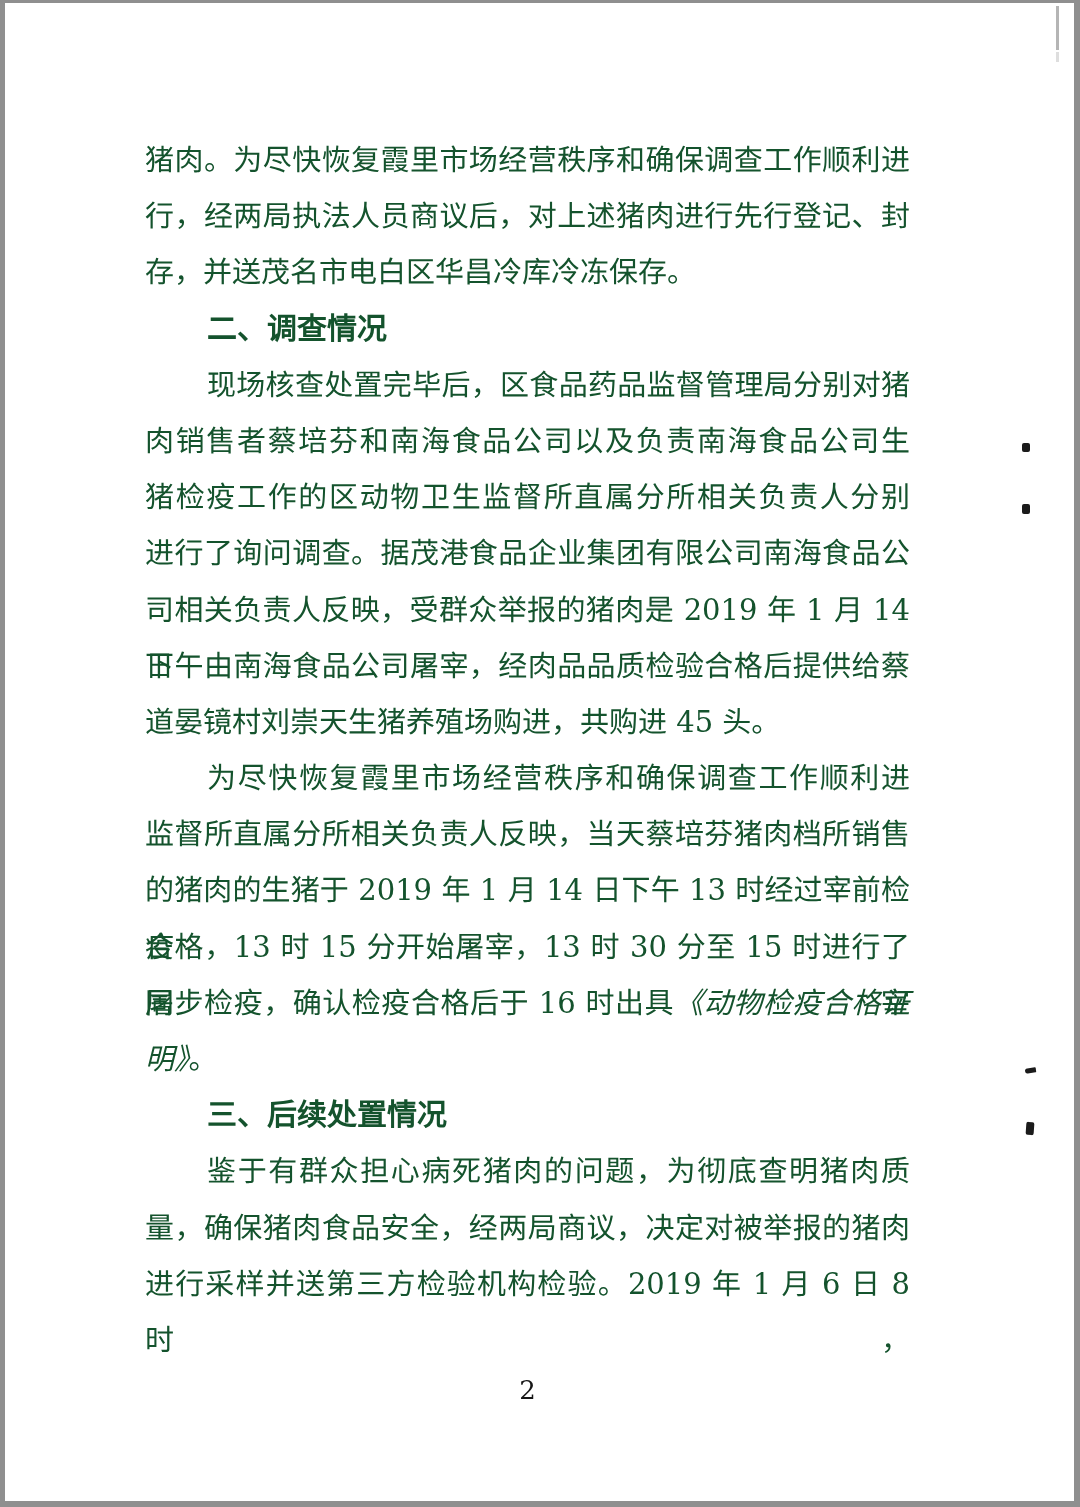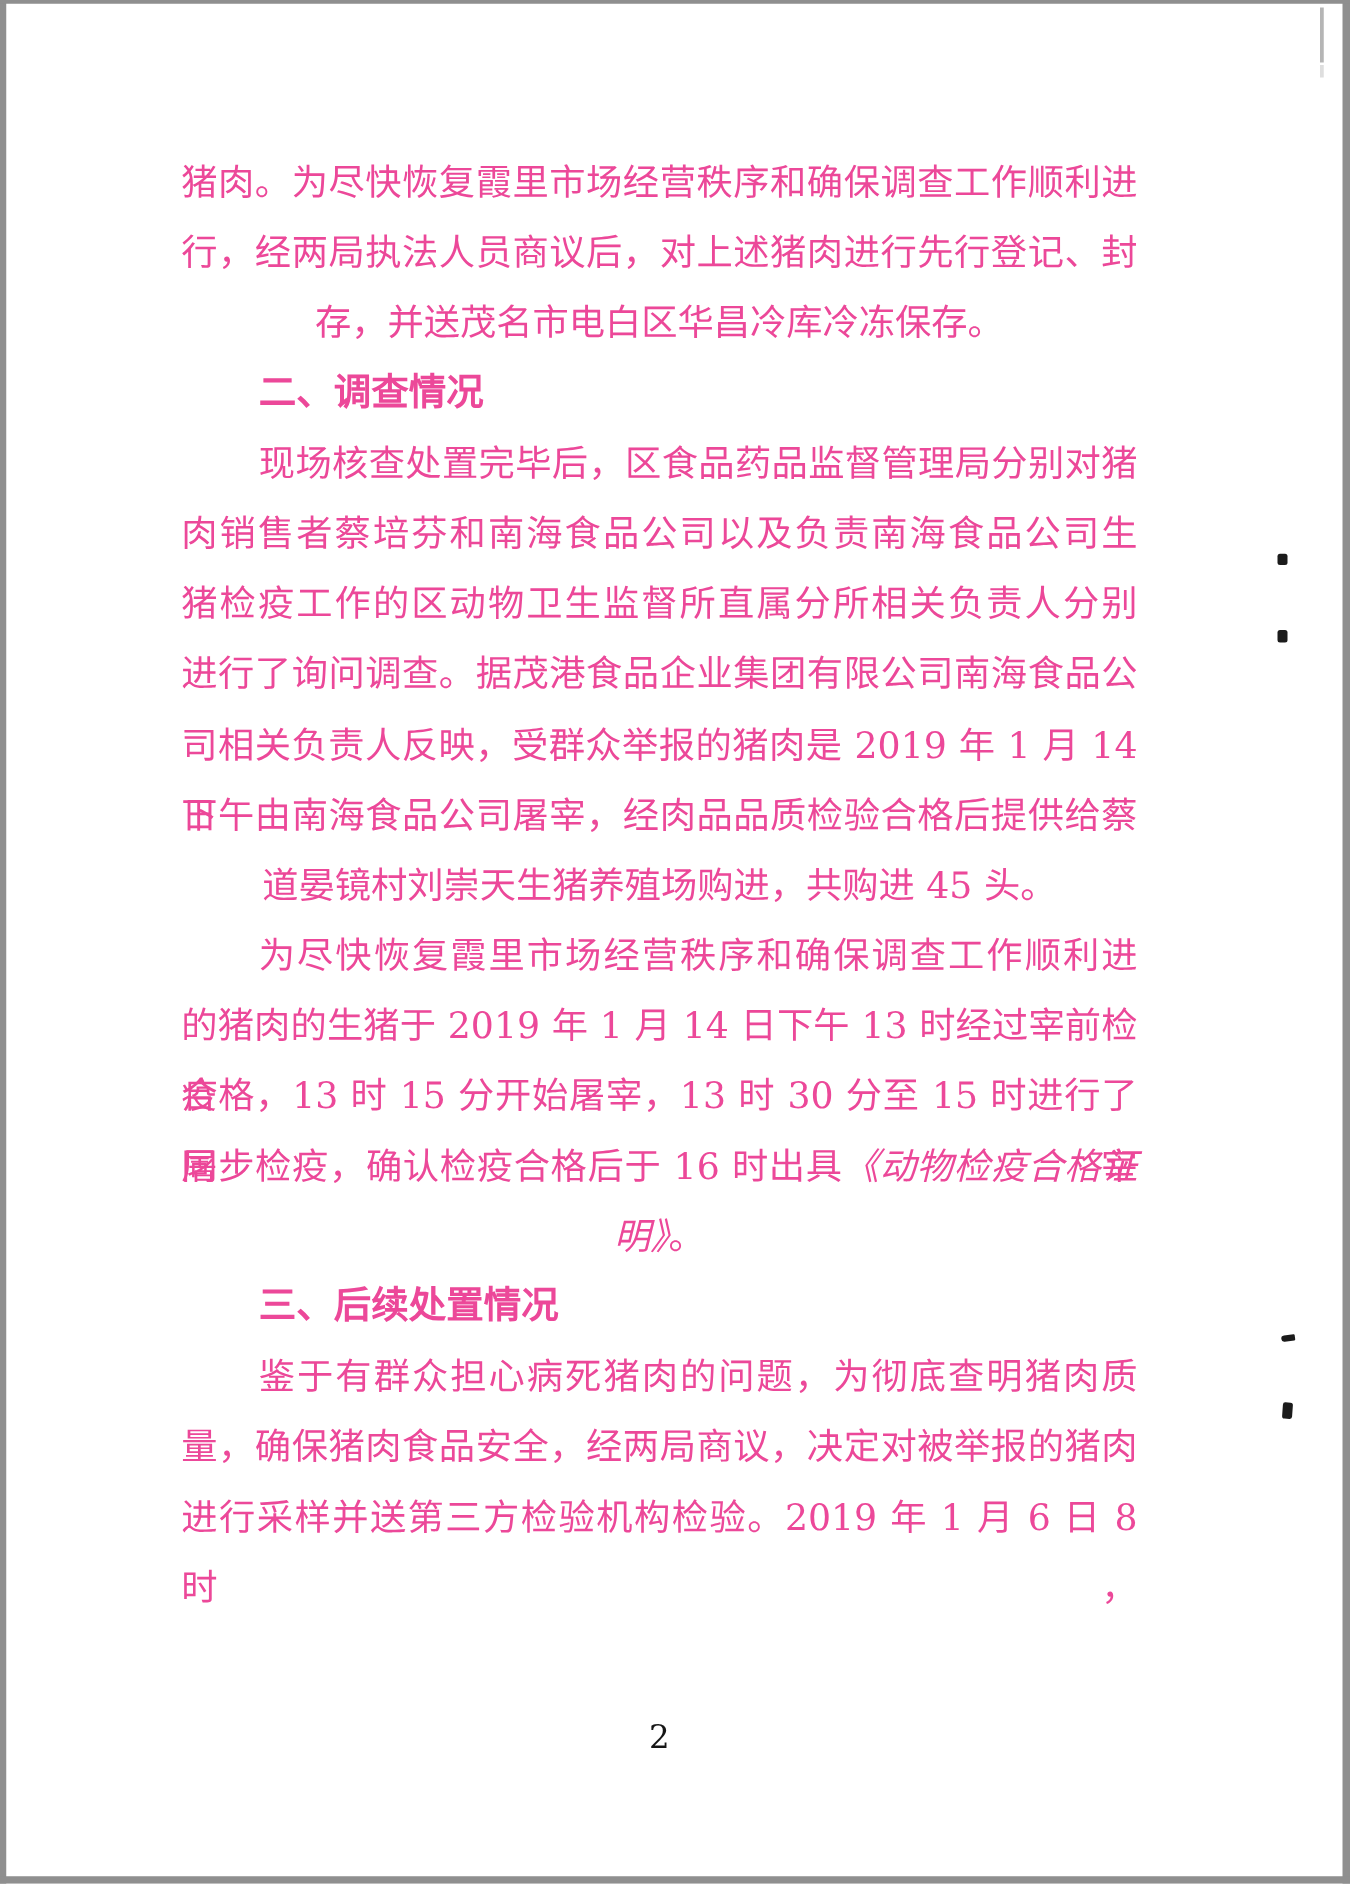--- a/index.html
+++ b/index.html
@@ -30,29 +30,28 @@
     background:#dedede;
   }
   
   .speck{position:absolute;background:#1b1b1b;border-radius:2px;}
   .speck.s1{left:1022px;top:443px;width:8px;height:9px;}
   .speck.s2{left:1022px;top:504px;width:8px;height:10px;}
   .speck.s3{left:1025px;top:1068px;width:11px;height:5px;border-radius:3px 1px 1px 3px;transform:rotate(-8deg);}
   .speck.s4{left:1026px;top:1122px;width:8px;height:13px;border-radius:2px;transform:rotate(4deg);}
   
   .content{
-    position:absolute;left:145px;top:118px;width:765px;
-    color:#ec4899;
+    position:absolute;left:145px;top:132px;width:765px;
+    color:#14532d;
   }
   .line{
     height:56.2px;line-height:56.2px;
     font-size:29px;
     white-space:normal;
     overflow:visible;
-    text-align:center;
   }
   .line.just{text-align:justify;text-align-last:justify;}
   .line.body-first{text-indent:62px;}
   .line.heading{
     font-family:"Liberation Sans","DejaVu Sans",sans-serif;
     font-weight:700;font-size:30px;text-indent:62px;
     text-align:right;text-align-last:left;
   }
   .kai{font-style:italic;}
   .page-number{
@@ -72,20 +71,21 @@
       <div class="line body">存，并送茂名市电白区华昌冷库冷冻保存。</div>
       <div class="line heading">二、调查情况</div>
       <div class="line body-first just">现场核查处置完毕后，区食品药品监督管理局分别对猪</div>
       <div class="line body just">肉销售者蔡培芬和南海食品公司以及负责南海食品公司生</div>
       <div class="line body just">猪检疫工作的区动物卫生监督所直属分所相关负责人分别</div>
       <div class="line body just">进行了询问调查。据茂港食品企业集团有限公司南海食品公</div>
       <div class="line body just">司相关负责人反映，受群众举报的猪肉是 2019 年 1 月 14 日</div>
       <div class="line body just">下午由南海食品公司屠宰，经肉品品质检验合格后提供给蔡</div>
       <div class="line body">道晏镜村刘崇天生猪养殖场购进，共购进 45 头。</div>
       <div class="line body-first just">为尽快恢复霞里市场经营秩序和确保调查工作顺利进</div>
+      <div class="line body just">监督所直属分所相关负责人反映，当天蔡培芬猪肉档所销售</div>
       <div class="line body just">的猪肉的生猪于 2019 年 1 月 14 日下午 13 时经过宰前检疫</div>
       <div class="line body just">合格，13 时 15 分开始屠宰，13 时 30 分至 15 时进行了屠宰</div>
       <div class="line body just"><span>同步检疫，确认检疫合格后于 16 时出具</span><span class="kai">《动物检疫合格证</span></div>
       <div class="line body"><span class="kai">明》</span><span>。</span></div>
       <div class="line heading">三、后续处置情况</div>
       <div class="line body-first just">鉴于有群众担心病死猪肉的问题，为彻底查明猪肉质</div>
       <div class="line body just">量，确保猪肉食品安全，经两局商议，决定对被举报的猪肉</div>
       <div class="line body just">进行采样并送第三方检验机构检验。2019 年 1 月 6 日 8 时，</div>
     </div>
 

